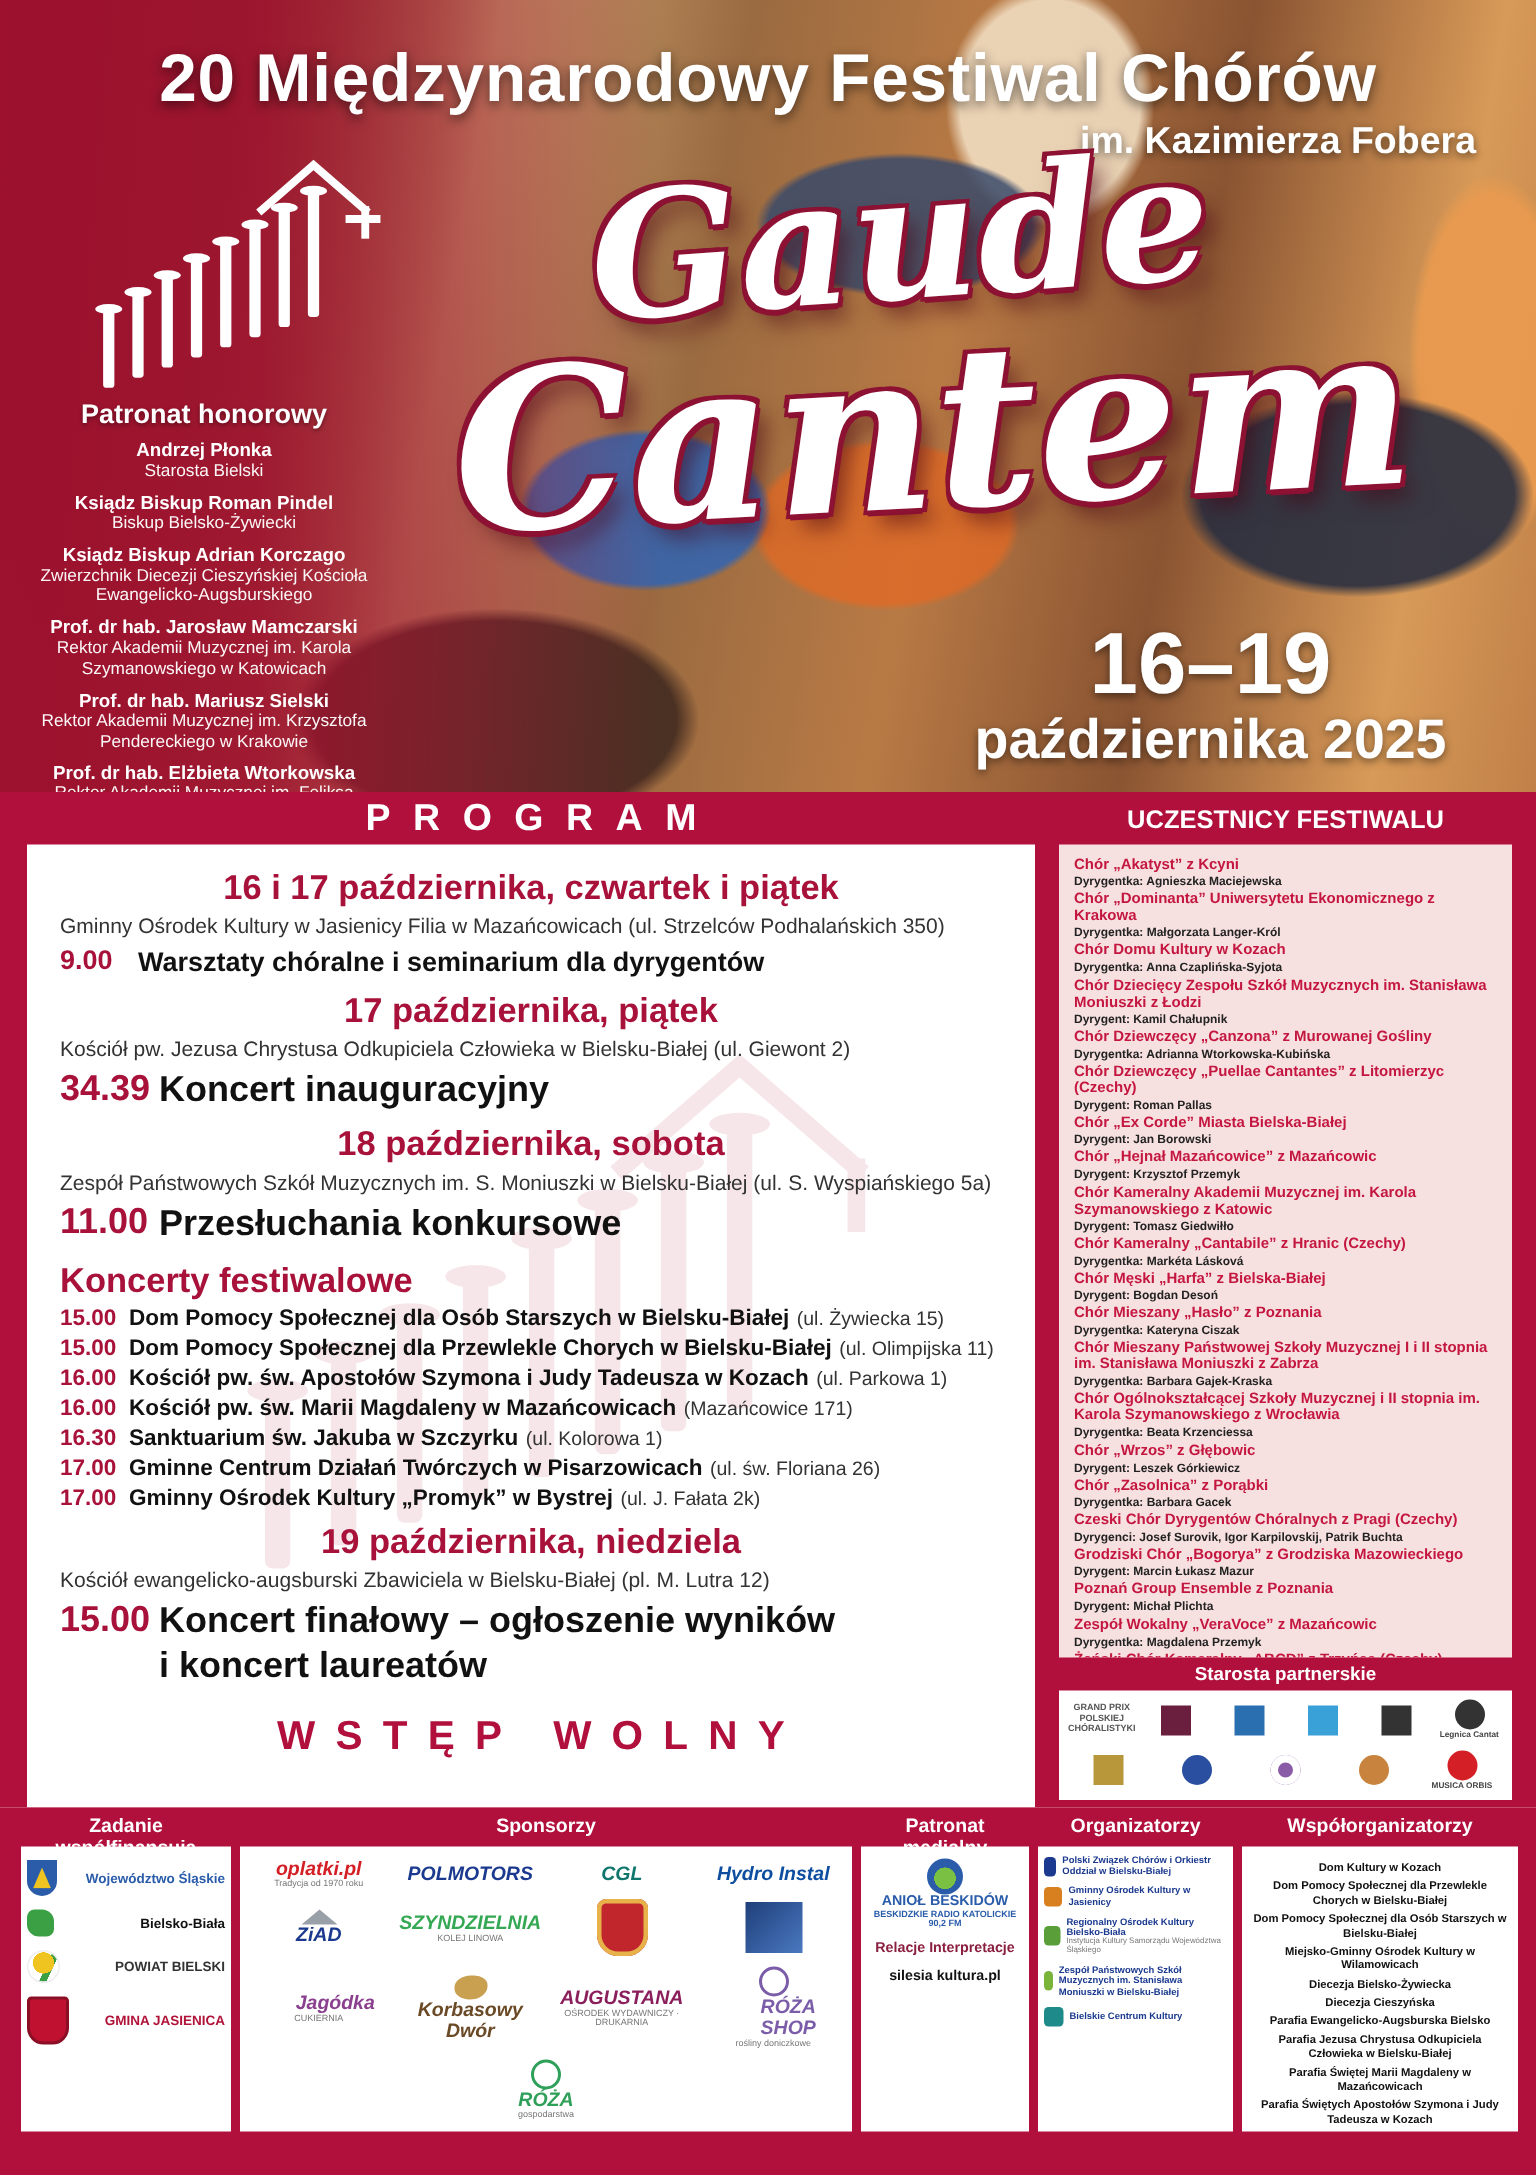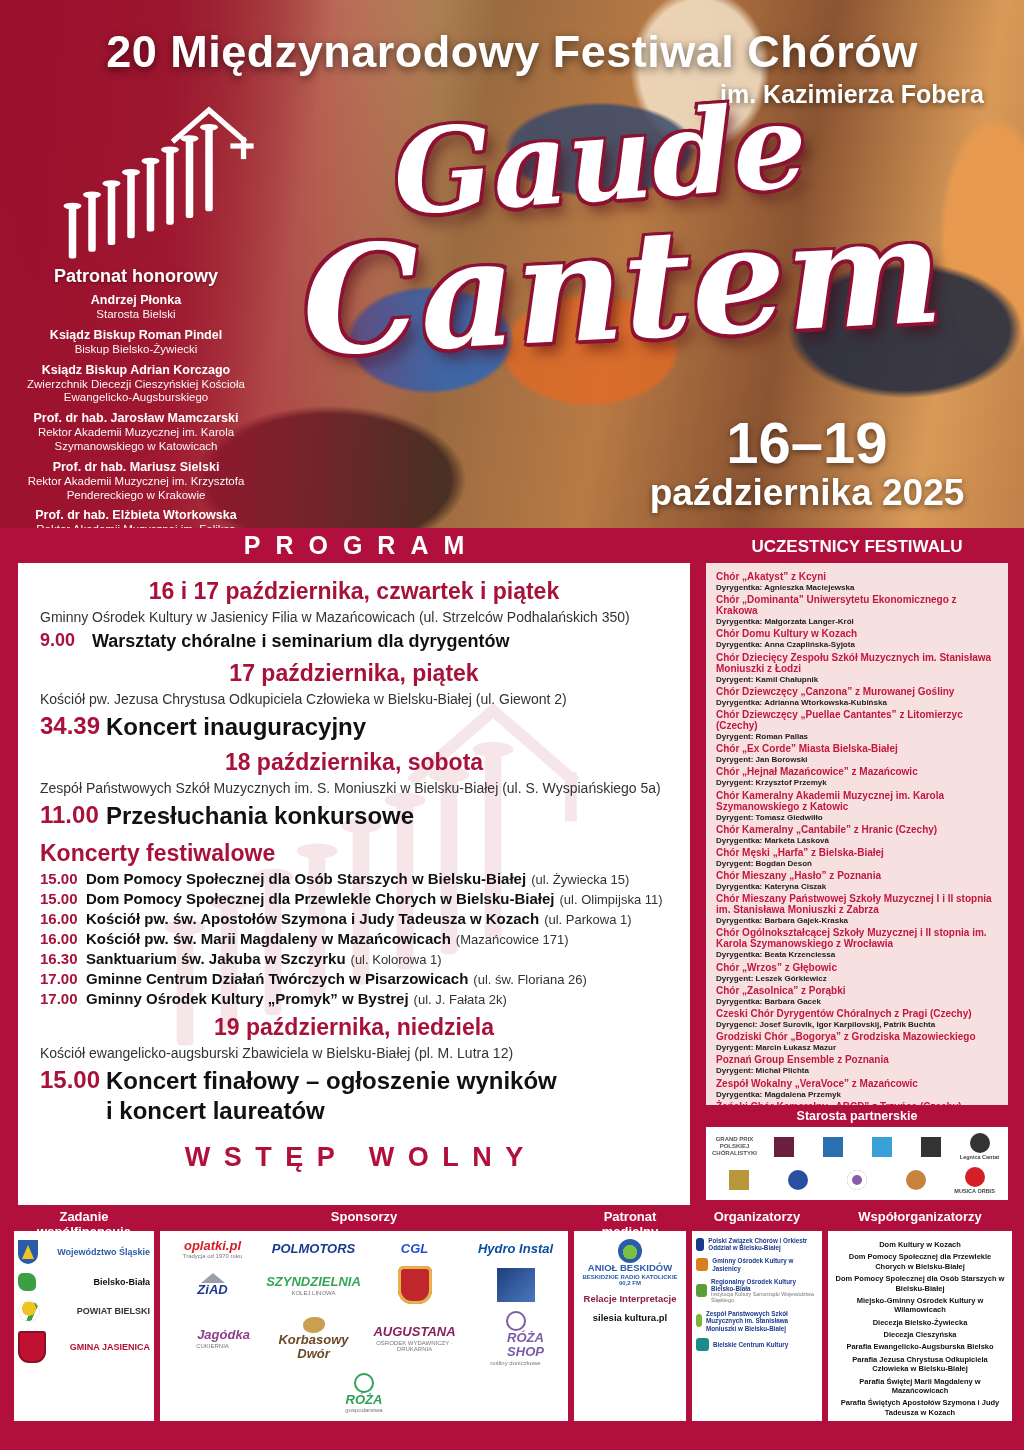--- a/index.html
+++ b/index.html
@@ -416,21 +416,21 @@
     <div class="f-box fc2">
       <div class="sp-grid">
         <div class="sp-item">
           <div class="sp-label" style="color: rgb(212, 31, 38);">oplatki.pl</div>
           <div class="sp-sub">Tradycja od 1970 roku</div>
         </div>
         <div class="sp-item">
           <div class="sp-label" style="color: rgb(27, 58, 143);">POLMOTORS</div>
         </div>
         <div class="sp-item">
-          <div class="sp-label" style="color: #1d4ed8; font-style: italic;">CGL</div>
+          <div class="sp-label" style="color: #0f766e; font-style: italic;">CGL</div>
         </div>
         <div class="sp-item">
           <div class="sp-label" style="color: rgb(13, 78, 160);">Hydro Instal</div>
         </div>
         <div class="sp-item">
           <span class="ic ic-roof"></span>
           <div class="sp-label" style="color: rgb(27, 58, 143);">ZiAD</div>
         </div>
         <div class="sp-item">
           <div class="sp-label" style="color: rgb(53, 168, 83);">SZYNDZIELNIA</div>

